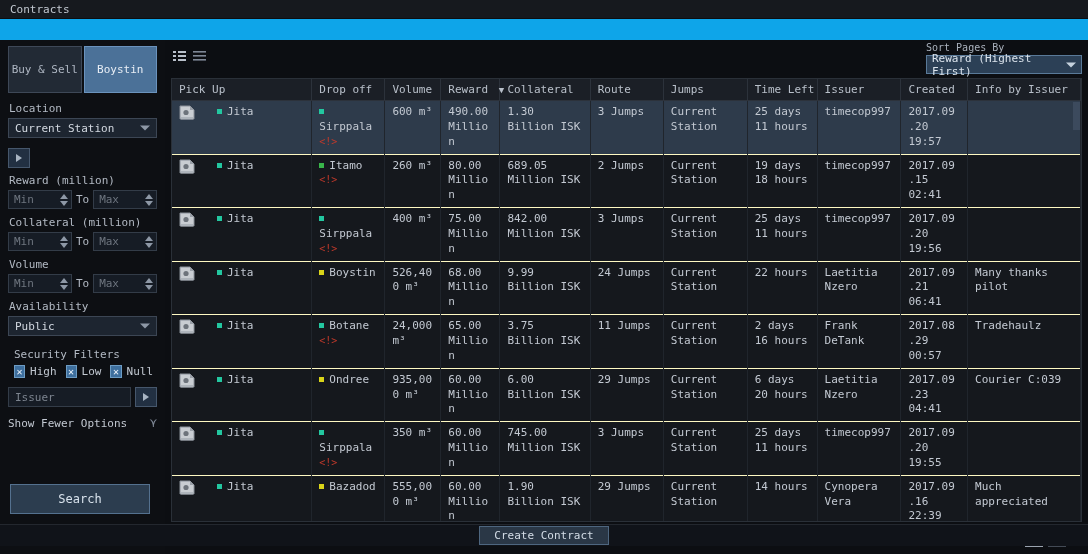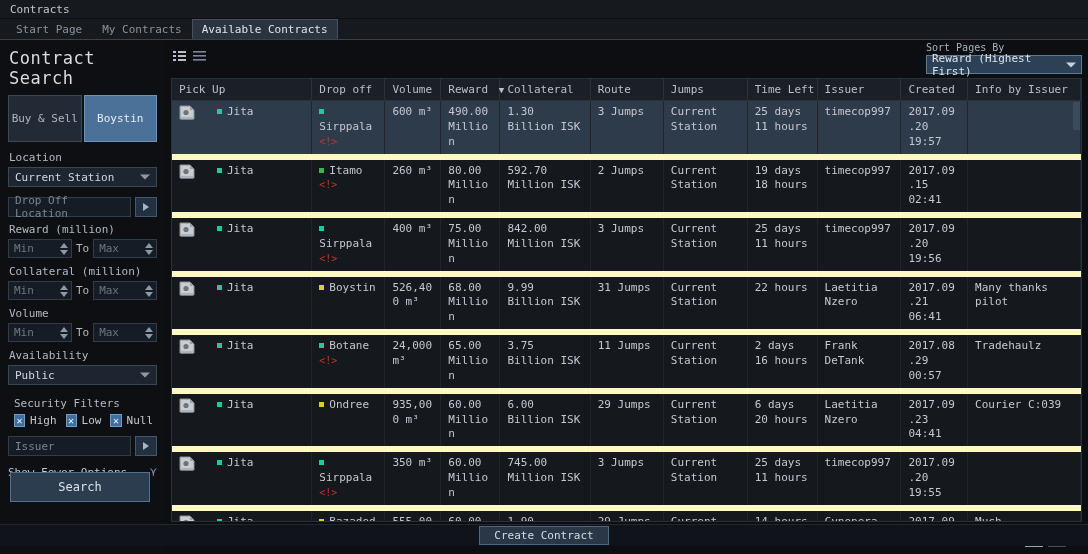--- a/index.html
+++ b/index.html
@@ -156,21 +156,21 @@
     font-family: inherit;
   }
   .sec-row span.lbl { font-size: 11px; color: #c2c8d1; margin-right: 4px; }
   .fewer {
     display: flex; align-items: center; justify-content: space-between;
     font-size: 11px; color: #c2c8d1;
     margin-top: 3px; cursor: pointer;
   }
   .fewer .chev { color: #7e8795; font-size: 12px; }
   .searchbtn {
-    position: absolute; left: 10px; bottom: 52px;
+    position: absolute; left: 10px; bottom: 40px;
     width: 140px; height: 30px;
     background: #2c3d4f; border: 1px solid #5b7governance;
     border: 1px solid #54718f;
     color: #d8e2ec; font-size: 12px;
     display: flex; align-items: center; justify-content: center;
     cursor: pointer;
   }
 
   
   .main {
@@ -231,21 +231,21 @@
     font-size: 11px;
     color: #c3c9d2;
     padding: 4px 6px 4px 7px;
     border-right: 1px solid #20252c;
     vertical-align: top;
     line-height: 1.35;
     word-break: break-word;
   }
   tbody tr { background: #15181d; }
   tbody tr.sel { background: #2e3b4b; }
-  tbody tr { border-bottom: 6px solid #fef9c3; }
+  tbody tr { border-bottom: 1px solid #fef9c3; }
   td.c-pick, td.c-drop { color: #e39626; }
   .sdot {
     display: inline-block;
     width: 5px; height: 5px;
     margin-right: 5px;
     vertical-align: 1px;
   }
   .warn { color: #c0392b; font-size: 10px; }
   .docicon { display: inline-block; vertical-align: top; }
   .pickcell { display: flex; align-items: flex-start; }
@@ -297,44 +297,37 @@
 </style>
 </head>
 <body>
 
 <div id="app">
 
   <div class="titlebar">
     <span>Contracts</span>
   </div>
 
-  <div class="tabbar">
-    <div class="tab">Start Page</div>
-    <div class="tab">My Contracts</div>
-    <div class="tab active">Available Contracts</div>
-  </div>
 
   <div class="body">
 
     <div class="sidebar">
-      <div class="panel-title">Contract Search</div>
 
       <div class="modebar">
         <div class="modebtn">Buy &amp; Sell</div>
         <div class="modebtn active">Boystin</div>
       </div>
 
       <div class="flabel">Location</div>
       <div class="fselect">
         <span>Current Station</span>
         <span class="caret"></span>
       </div>
 
       <div class="rowflex">
-        <div class="ftext">Drop Off Location</div>
         <div class="arrowbtn">
             <i></i>
           </div>
       </div>
 
       <div class="flabel">Reward (million)</div>
       <div class="minmax">
         <div class="spin">
           <span>Min</span>
           <span class="arrows">
@@ -513,21 +506,21 @@
                       <path d="M11 1 v4 h4 z" fill="#9aa0a8"></path>
                       <circle cx="7" cy="7.5" r="2.6" fill="#6d737b"></circle>
                       <rect x="2" y="12" width="12" height="2.4" fill="#aeb4bb"></rect>
                     </svg>
                     <span class="pickname"><i class="sdot" style="background:#23c7a0"></i>Jita</span>
                   </div>
                 </td>
                 <td class="c-drop"><i class="sdot" style="background:#39b54a"></i><span>Itamo</span> <span class="warn">&lt;!&gt;</span></td>
                 <td>260 m³</td>
                 <td>80.00 Million</td>
-                <td>592.70 Million ISK</td>
+                <td>689.05 Million ISK</td>
                 <td>2 Jumps</td>
                 <td>Current Station</td>
                 <td>19 days 18 hours</td>
                 <td>timecop997</td>
                 <td>2017.09.15 02:41</td>
                 <td></td>
               </tr>
               <tr>
                 <td class="c-pick">
                   <div class="pickcell">
@@ -560,21 +553,21 @@
                       <circle cx="7" cy="7.5" r="2.6" fill="#6d737b"></circle>
                       <rect x="2" y="12" width="12" height="2.4" fill="#aeb4bb"></rect>
                     </svg>
                     <span class="pickname"><i class="sdot" style="background:#23c7a0"></i>Jita</span>
                   </div>
                 </td>
                 <td class="c-drop"><i class="sdot" style="background:#d9d419"></i><span>Boystin</span></td>
                 <td>526,400 m³</td>
                 <td>68.00 Million</td>
                 <td>9.99 Billion ISK</td>
-                <td>31 Jumps</td>
+                <td>24 Jumps</td>
                 <td>Current Station</td>
                 <td>22 hours</td>
                 <td>Laetitia Nzero</td>
                 <td>2017.09.21 06:41</td>
                 <td>Many thanks pilot</td>
               </tr>
               <tr>
                 <td class="c-pick">
                   <div class="pickcell">
                     <svg class="docicon" width="16" height="17" viewBox="0 0 16 17">

